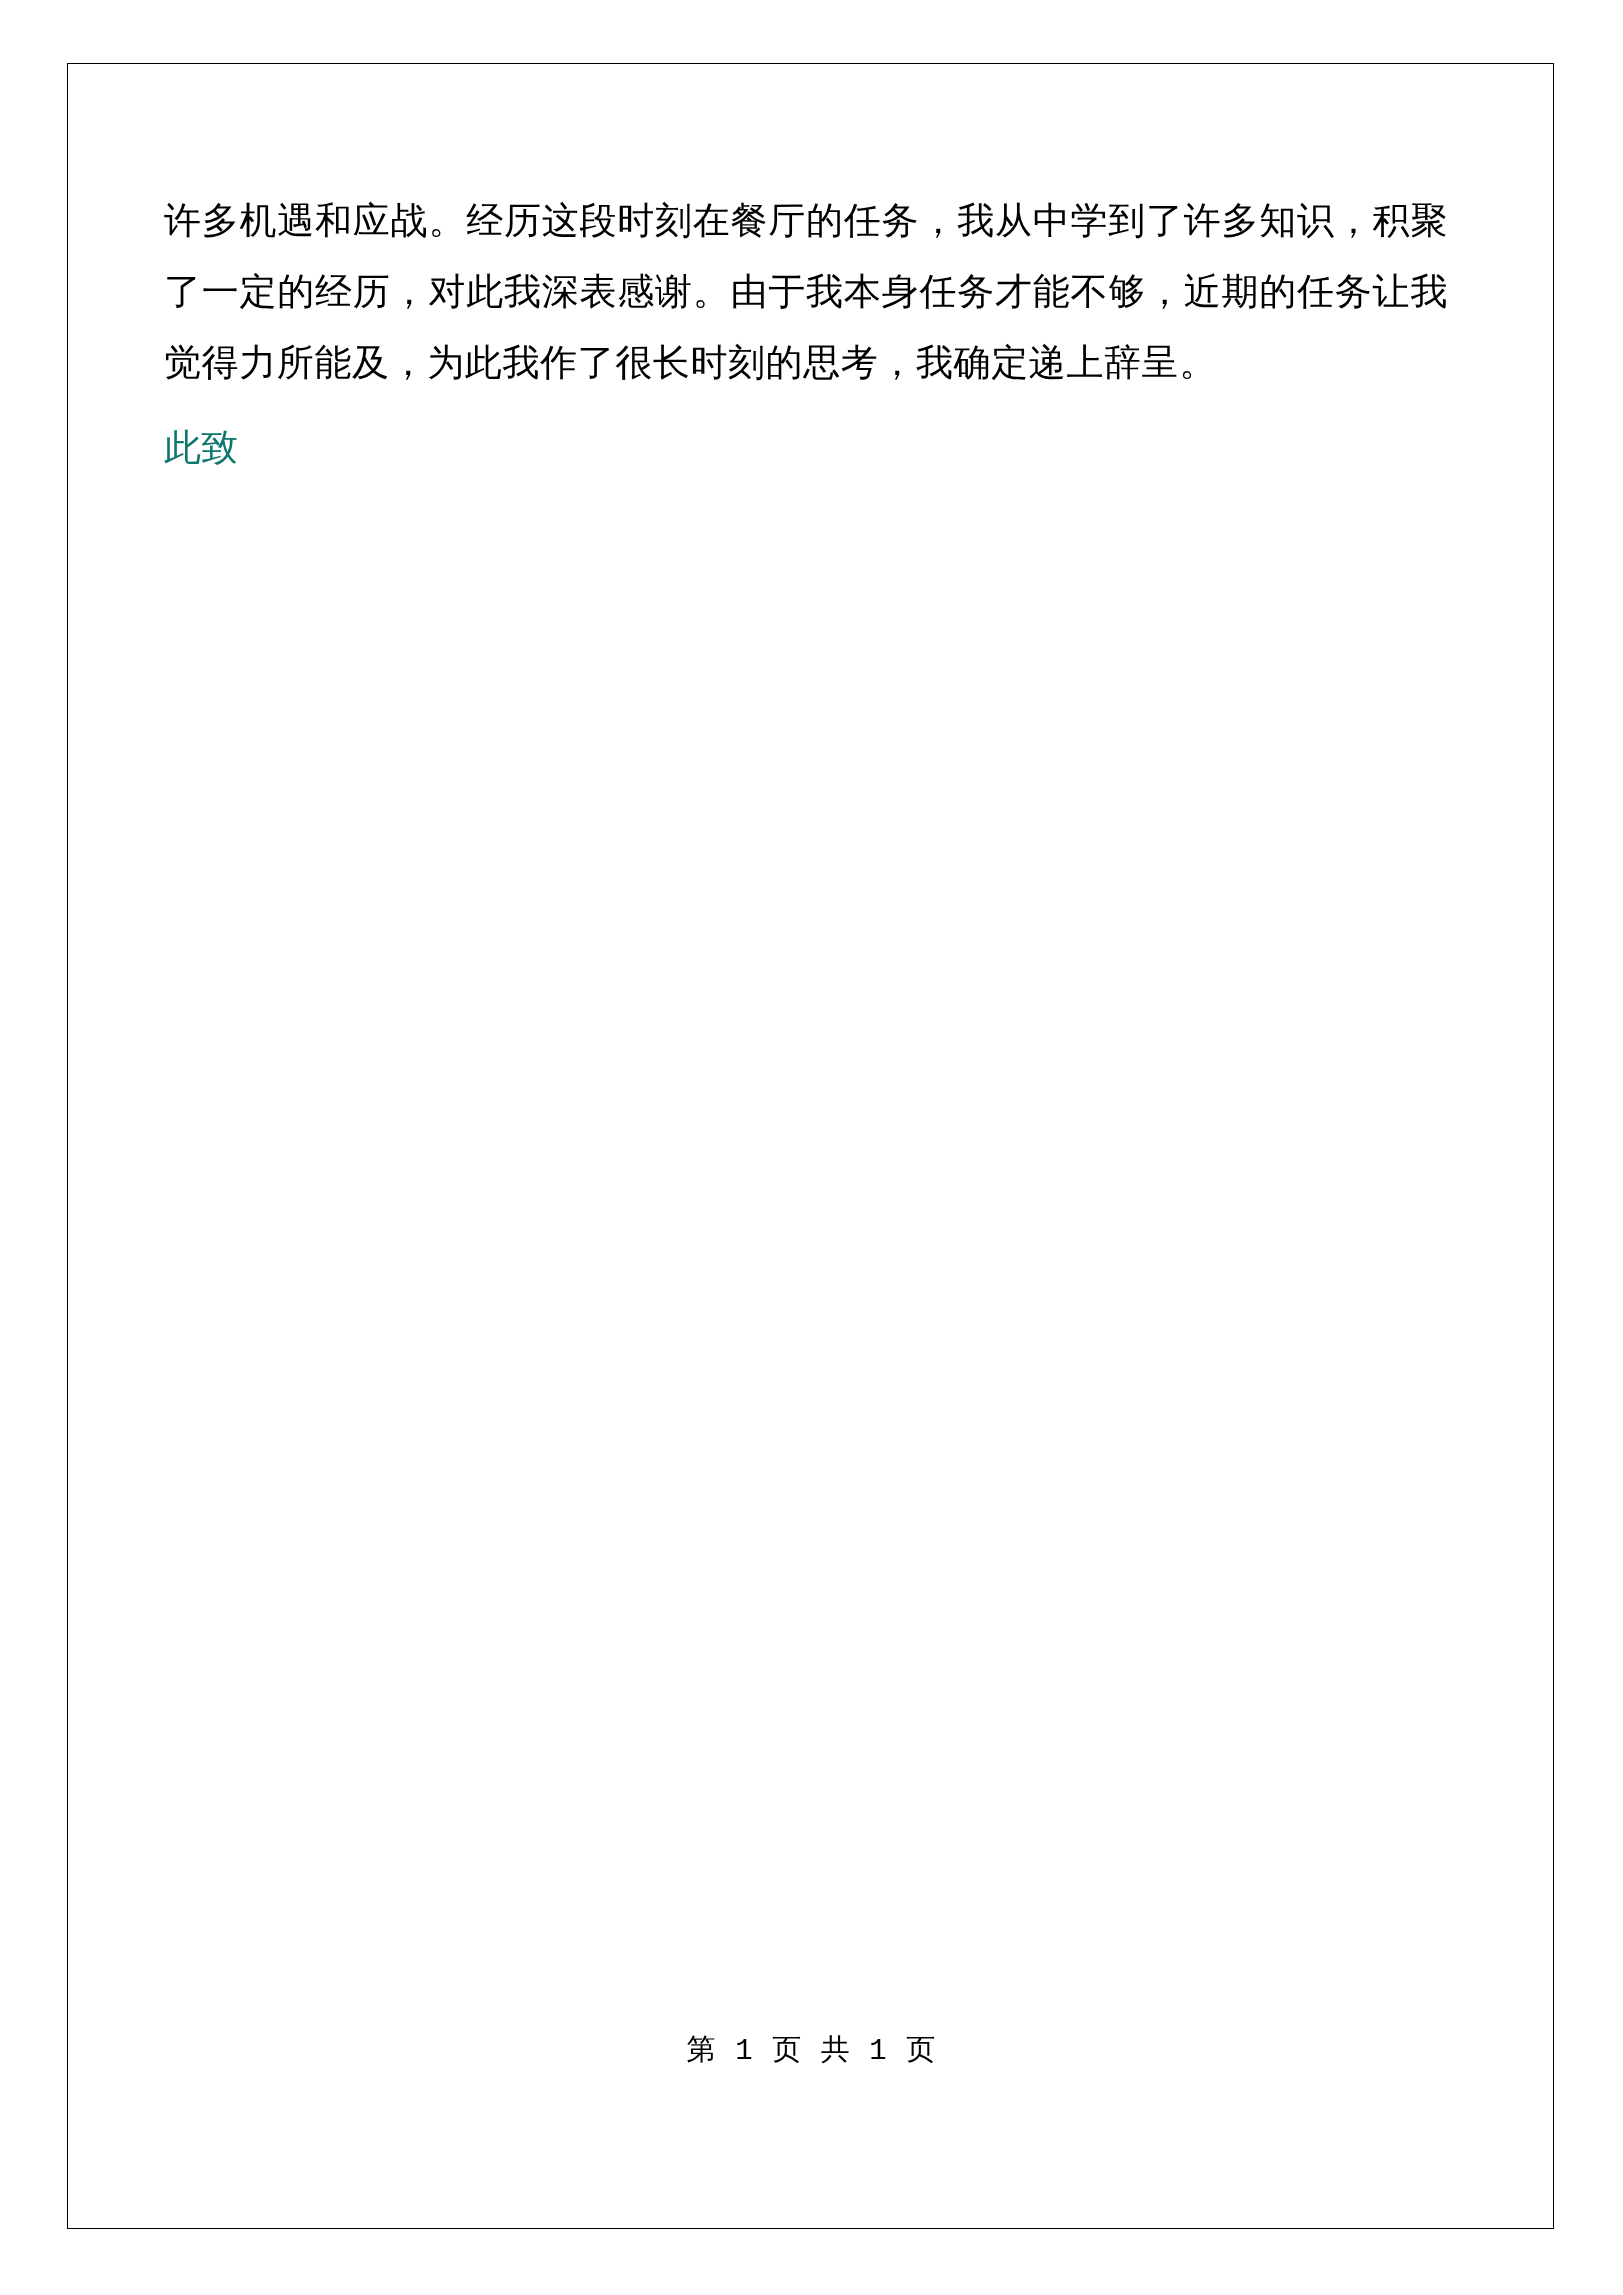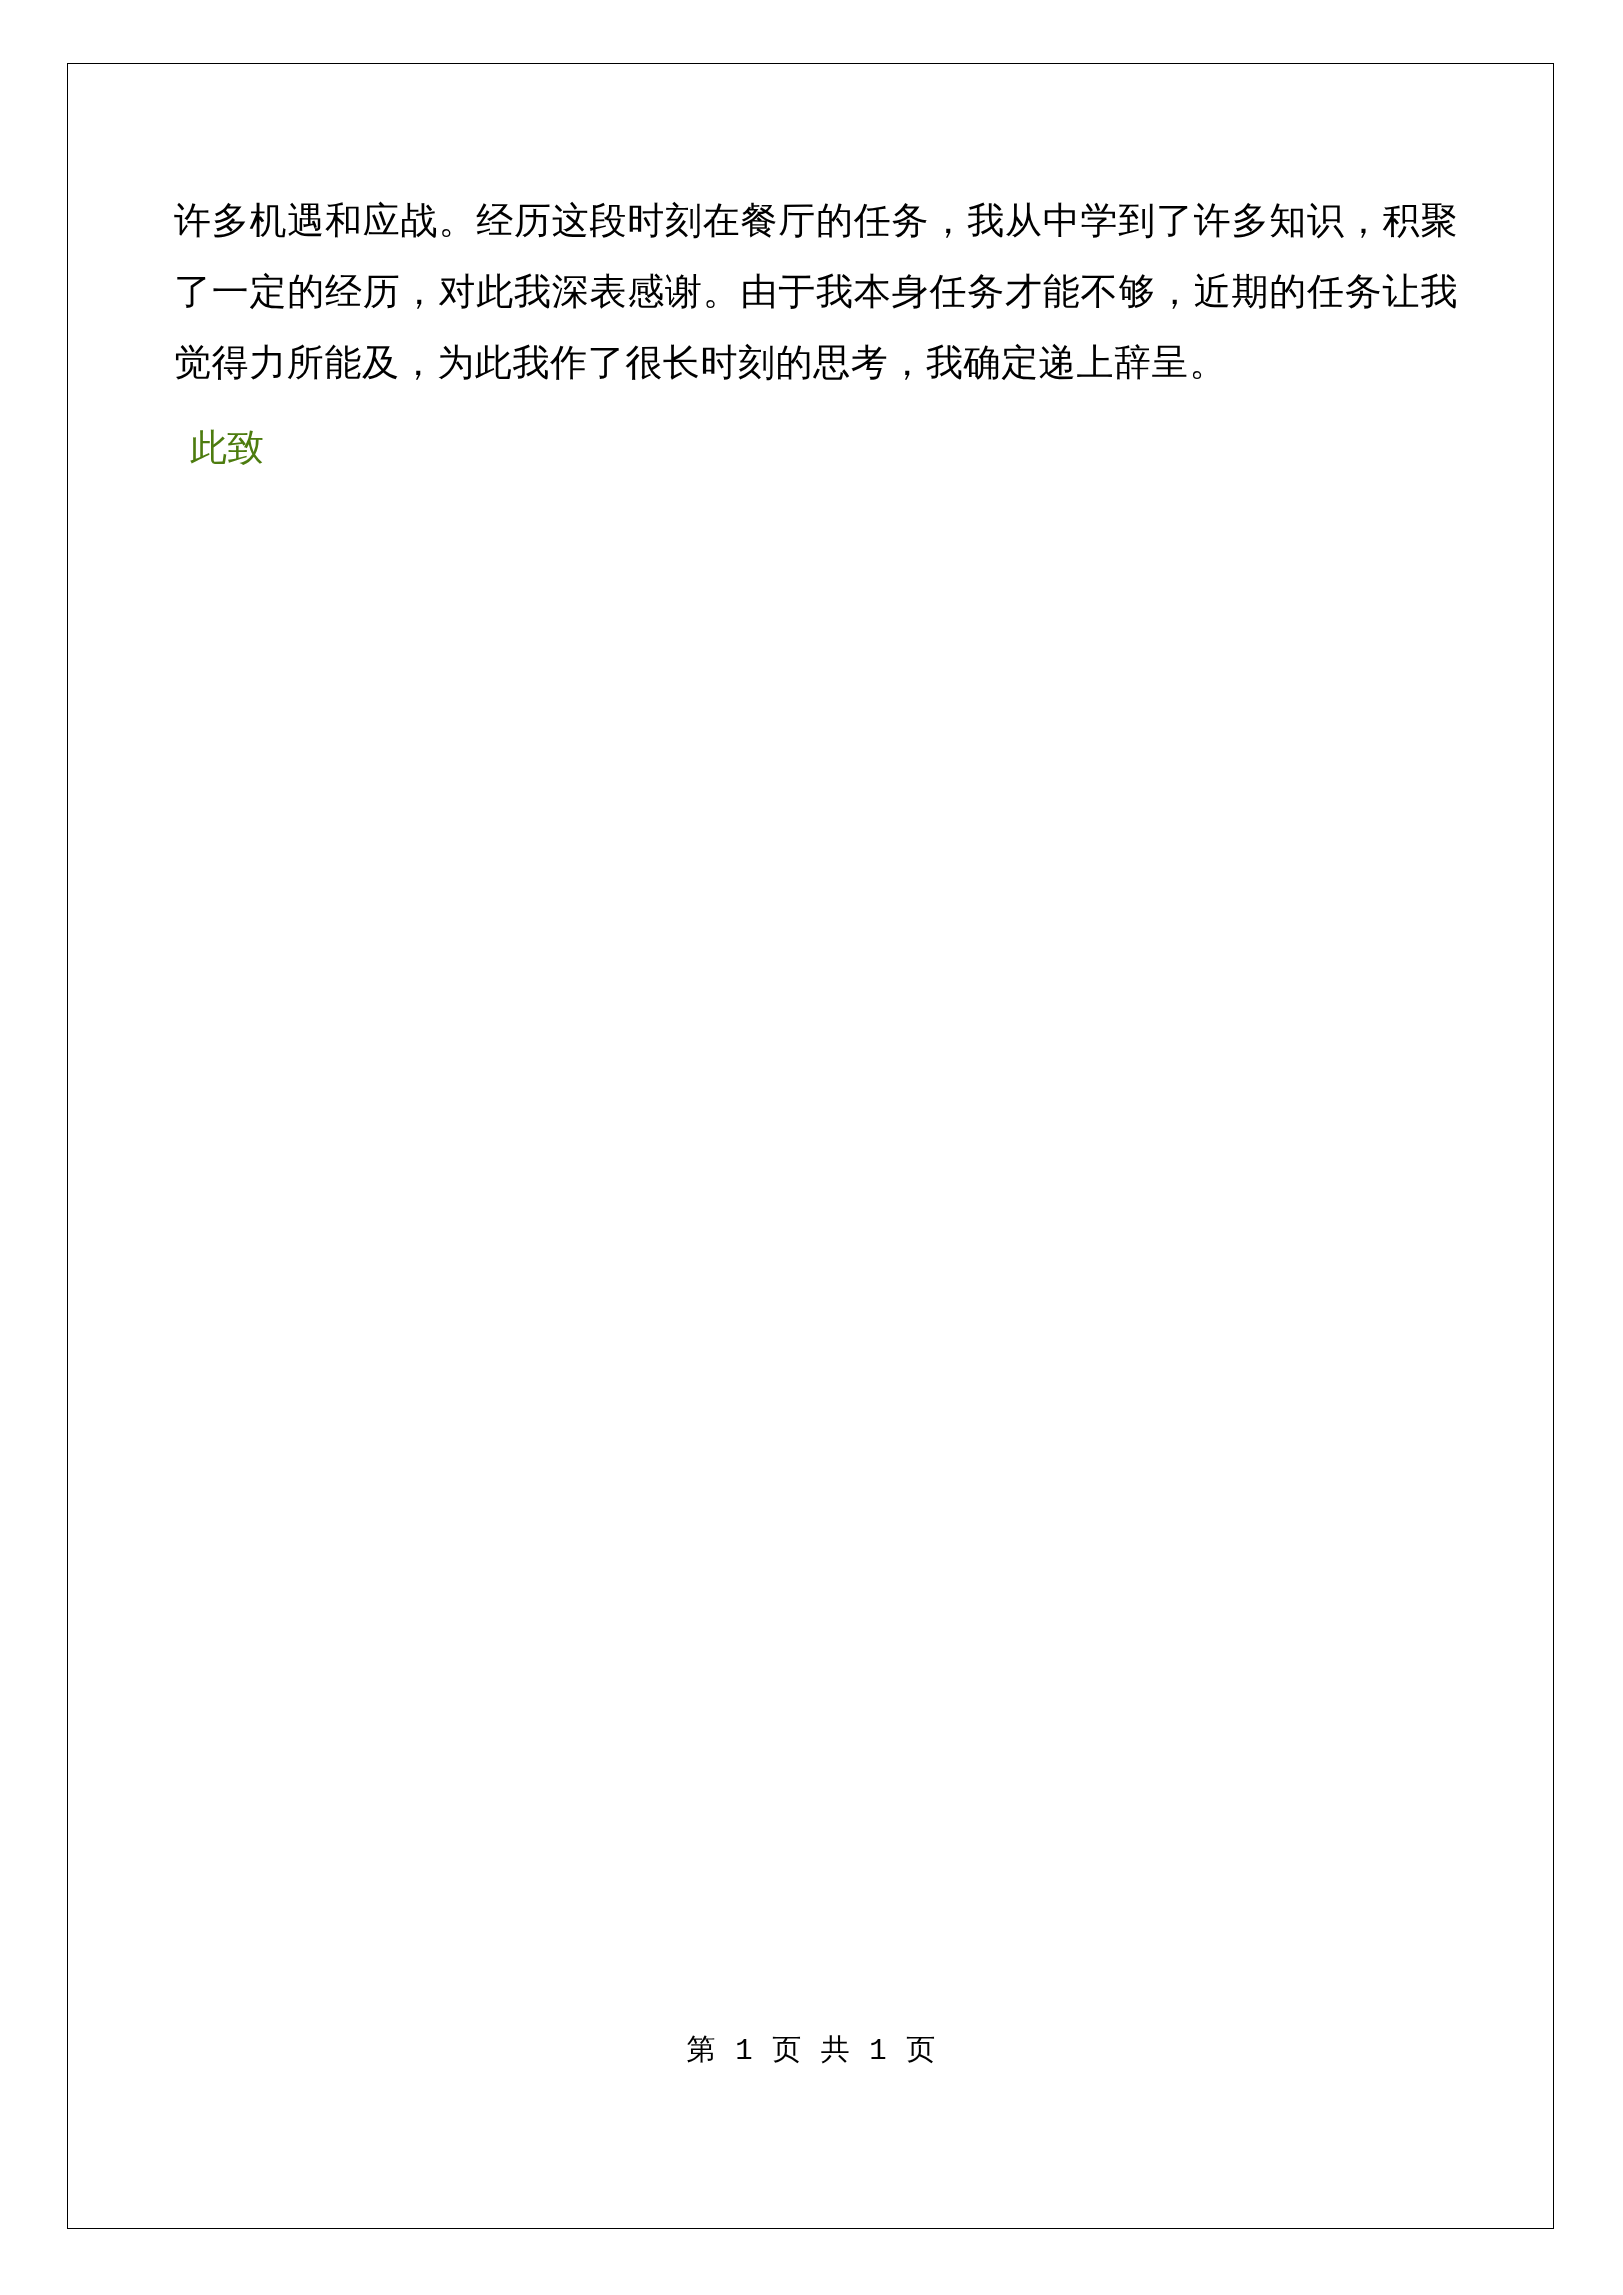--- a/index.html
+++ b/index.html
@@ -21,42 +21,42 @@
     position: absolute;
     left: 67px;
     top: 63px;
     width: 1487px;
     height: 2166px;
     border: 1.7px solid #000000;
     box-sizing: border-box;
   }
   .content {
     position: absolute;
-    left: 174px;
+    left: 164px;
     top: 185px;
     width: 1284px;
   }
   .para {
     font-size: 37px;
     line-height: 71px;
     color: #000000;
     letter-spacing: 0.6px;
     text-align: justify;
     text-justify: inter-ideograph;
     margin: 0 0 7.9px 0;
     font-family: "DejaVu Serif", "Liberation Serif", serif;
   }
   .para.indent {
     text-indent: 74px;
   }
   .closing {
     font-size: 37px;
     line-height: 70px;
-    color: #4d7c0f;
-    margin: 16px;
+    color: #0f766e;
+    margin: 0;
   }
   .closing.first {
     margin-top: 14.6px;
   }
   .sign {
     font-size: 37px;
     line-height: 71px;
     color: #000000;
     margin: 0;
     text-indent: 74px;

